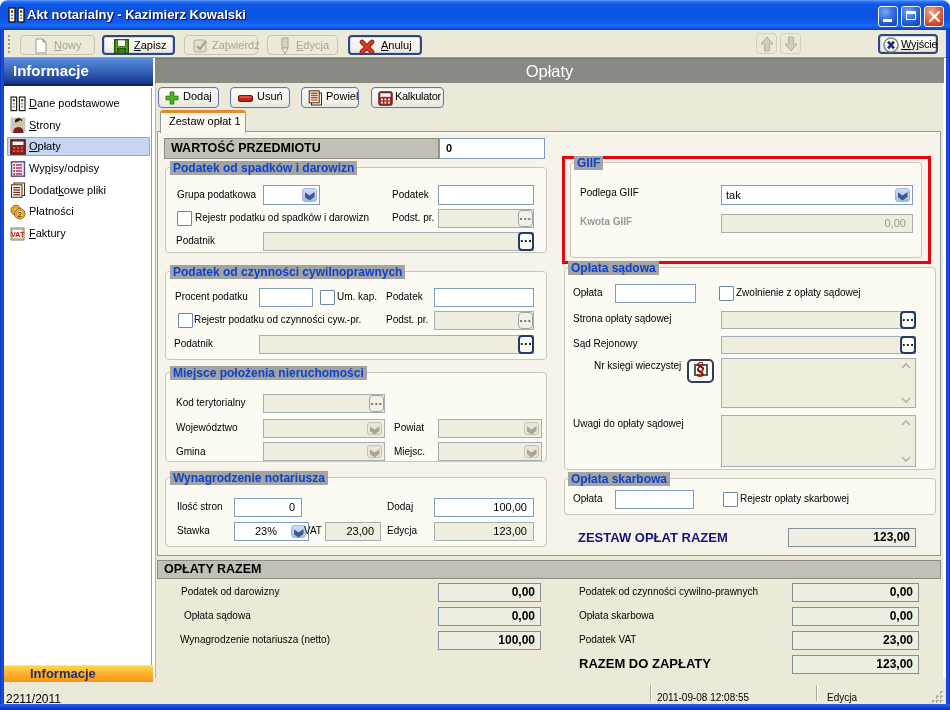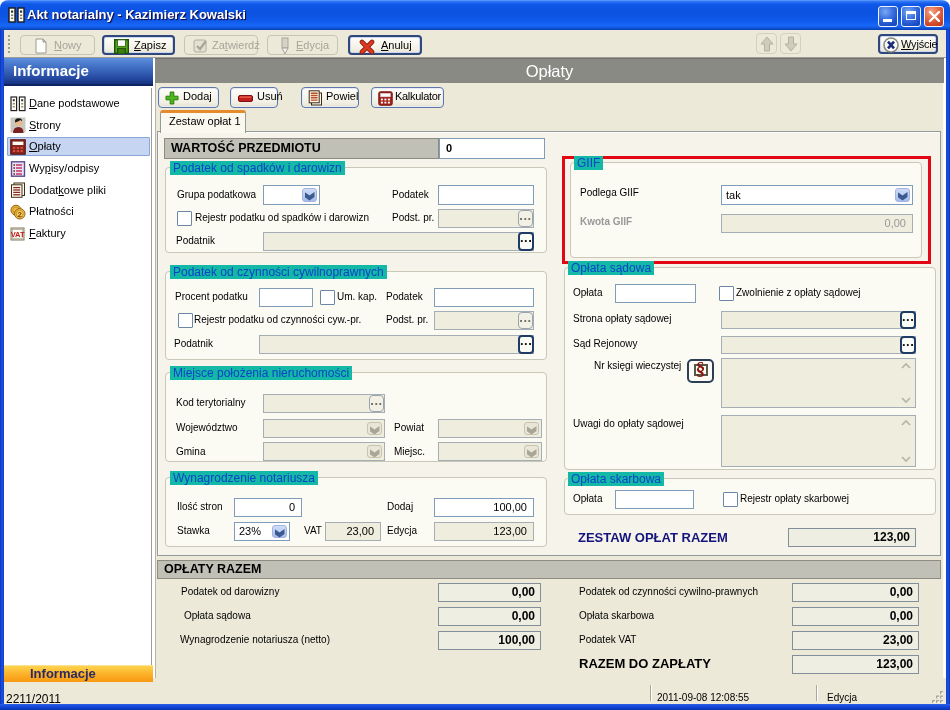--- a/index.html
+++ b/index.html
@@ -45,21 +45,21 @@
 
 #graybar { left:155px; top:58px; width:789px; height:25px; background:#8a8a85; border-top:1px solid #72726d; color:#fff; font-size:16.5px; text-align:center; line-height:25px;}
 #panel { left:155px; top:83px; width:789px; height:595px; background:#ece9d8; border-left:1px solid #b9b5a6; border-right:1px solid #fbfaf5;}
 .cbtn { top:87px; height:21px;  border-radius:4px; border:1px solid #5f76aa; background:linear-gradient(180deg,#fefefb,#f2efe4 75%,#e6e2d1); box-shadow:inset 0 0 0 1px #e6ecf6; font-size:11px; }
 #tab { z-index:2; left:160px; top:110px; width:86px; height:23px; background:#faf8ef; border:1px solid #919b9c; border-top:3px solid #e68b2c; border-bottom:none; border-radius:3px 3px 0 0; font-size:11px; }
 #tabpage { left:157px; top:131px; width:784px; height:425px; background:#f5f3ea; border:1px solid #919b9c; box-shadow:inset 1px 1px 0 #fdfcf8; }
 
 .lab { position:absolute; font-size:10px; color:#000; white-space:nowrap; }
 .glab { color:#9a989a;font-weight:bold; }
 .gbox { position:absolute; background:#fbfaf3; border:1px solid #c9c7b8; border-radius:4px; }
-.gtitle { position:absolute; font-size:12px; font-weight:normal; color:#0c43c8; background:#14b8a6; padding:0 3px; white-space:nowrap;}
+.gtitle { position:absolute; font-size:12px; font-weight:bold; color:#0c43c8; background:#a3a3a3; padding:0 3px; white-space:nowrap;}
 .inp { position:absolute; background:#fff; border:1px solid #7f9db9; font-size:11px; }
 .dis { position:absolute; background:#efedde; border:1px solid #a5adb5; font-size:11px; }
 .num { text-align:right; padding-right:6px; line-height:17px; }
 .grybar { position:absolute; background:#c1c0b6; border:1px solid #8e8c82; color:#000; font-weight:bold; font-size:12.5px; }
 .chk { position:absolute; width:15px; height:15px; background:#fff; border:1px solid #6b87a5; border-radius:1px;}
 .dots { position:absolute; width:16px; height:calc(100% + 2px); right:-1px; top:-1px; border:2px solid #1e3c66; border-radius:4px; background:#fcfcf6; color:#111; font-size:13px; font-weight:bold; text-align:center; line-height:7px; letter-spacing:0.5px;}
 .dots.d { border:1px solid #9aa4ae; color:#6f6f68; background:#f3f1e5; line-height:9px; width:15px; right:0; top:0; height:100%; }
 .arrowbtn { position:absolute; right:2px; top:2px; bottom:2px; width:15px; border-radius:3px; background:linear-gradient(180deg,#cedcf8,#b4c8f0 70%,#a4bce8); border:1px solid #a4b4e0; }
 .arrowbtn:before { content:""; position:absolute; left:1.5px; top:3px; width:10px; height:8.5px; background:#3a5a90; clip-path:polygon(0 0,50% 42%,100% 0,100% 58%,50% 100%,0 58%); }
 .arrowbtn.d { background:#e9e6d8; border:1px solid #c6c3b2; }
@@ -240,21 +240,21 @@
 
   <div class="abs" id="graybar">Opłaty</div>
   <div class="abs" id="panel"></div>
 
   <div class="abs cbtn" style="left:158px;width:61px">
     <svg style="left:6px;top:3px" width="14" height="14" viewBox="0 0 14 14">
         <path d="M5.2 1 h3.6 v4.2 H13 v3.6 H8.8 V13 H5.2 V8.8 H1 V5.2 h4.2 z" fill="#4db81c" stroke="#2a7a0c"></path>
       </svg>
     <span class="tlab" style="left:24px;top:2px">Dodaj</span>
   </div>
-  <div class="abs cbtn" style="left:230px;width:48px">
+  <div class="abs cbtn" style="left:230px;width:60px">
     <svg style="left:7px;top:7px" width="15" height="7" viewBox="0 0 15 7">
         <rect x="0.5" y="0.5" width="14" height="6" rx="1.5" fill="#c41f1f" stroke="#7d1010"></rect>
         <rect x="1.5" y="1.3" width="12" height="1.6" rx="0.8" fill="#e05545"></rect>
       </svg>
     <span class="tlab" style="left:26px;top:2px">Usuń</span>
   </div>
   <div class="abs cbtn" style="left:301px;width:58px">
     <svg style="left:6px;top:2px" width="15" height="16" viewBox="0 0 15 16">
         <rect x="3.5" y="3" width="10" height="12" fill="#fdf8ee" stroke="#3a2a14"></rect>
         <rect x="1.2" y="0.8" width="10" height="12" fill="#fdf4e4" stroke="#3a2a14"></rect>
@@ -347,21 +347,21 @@
       <span class="arrowbtn d"></span>
     </div>
 
   <div class="gbox" style="left:165px;top:477px;width:382px;height:70px"></div>
   <div class="gtitle" style="left:170px;top:471px">Wynagrodzenie notariusza</div>
   <div class="lab" style="left:177px;top:501px">Ilość stron</div>
   <div class="inp num" style="left:234px;top:498px;width:68px;height:19px">0</div>
   <div class="lab" style="left:387px;top:501px">Dodaj</div>
   <div class="inp num" style="left:434px;top:498px;width:100px;height:19px">100,00</div>
   <div class="lab" style="left:177px;top:525px">Stawka</div>
-  <div class="inp" style="left:234px;top:522px;width:56px;height:19px;line-height:17px;padding-left:4px">23%<span class="arrowbtn"></span></div>
+  <div class="inp" style="left:234px;top:522px;width:75px;height:19px;line-height:17px;padding-left:20px">23%<span class="arrowbtn"></span></div>
   <div class="lab" style="left:304px;top:525px">VAT</div>
   <div class="dis num" style="left:325px;top:522px;width:56px;height:19px">23,00</div>
   <div class="lab" style="left:387px;top:525px">Edycja</div>
   <div class="dis num" style="left:434px;top:522px;width:100px;height:19px">123,00</div>
 
   <div class="abs" id="redbox"></div>
   <div class="gbox" style="left:570px;top:162px;width:352px;height:96px"></div>
   <div class="gtitle" style="left:574px;top:156px">GIIF</div>
   <div class="lab" style="left:580px;top:187px">Podlega GIIF</div>
   <div class="inp" style="left:721px;top:185px;width:192px;height:20px;line-height:18px;padding-left:4px">tak<span class="arrowbtn"></span></div>

